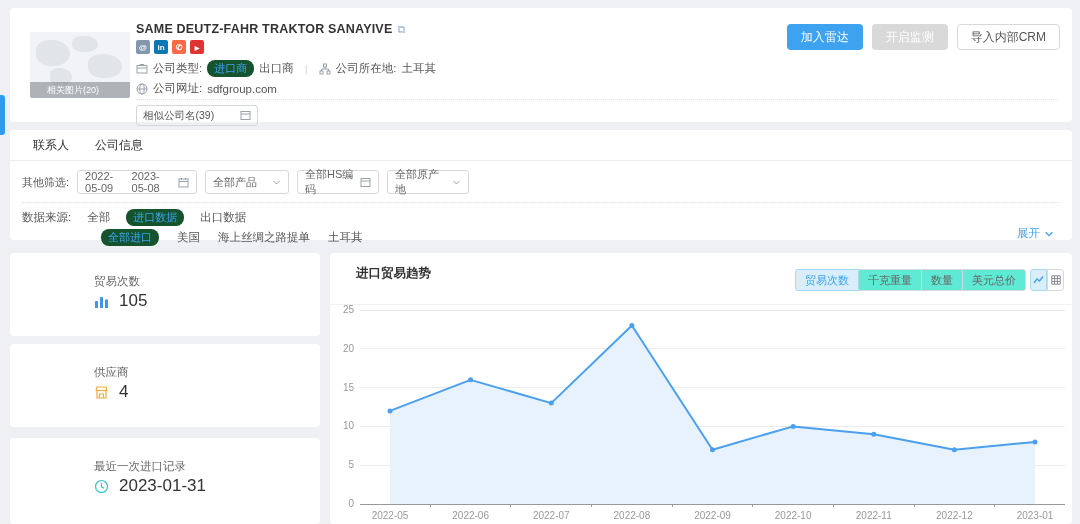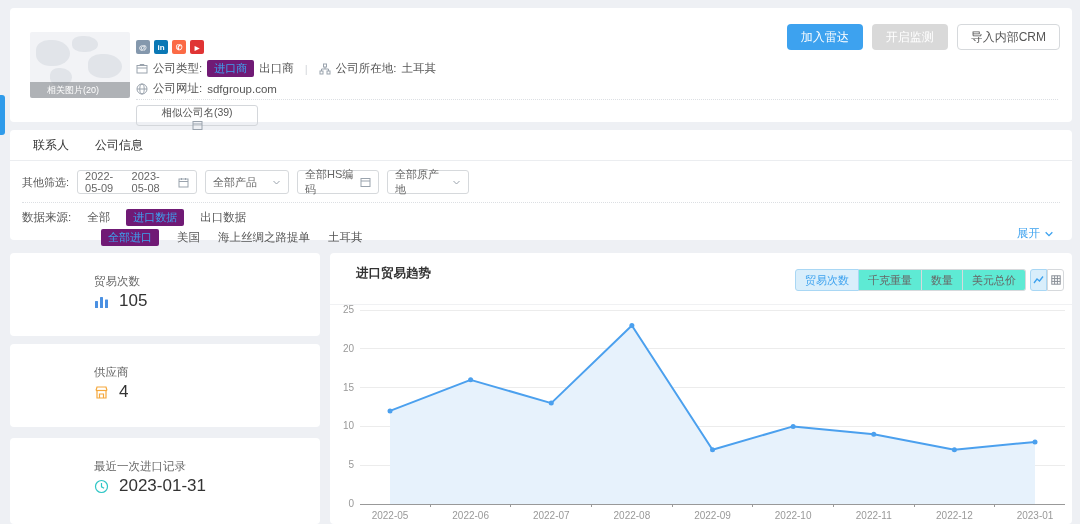--- a/index.html
+++ b/index.html
@@ -34,31 +34,31 @@
         display:flex; align-items:center; justify-content:center; cursor:pointer; }
   .sq.at { background:#8498ad; }
   .sq.li { background:#0a78b5; }
   .sq.ph { background:#fb6a45; }
   .sq.yt { background:#e03434; font-size:6px; }
 
   .info-row { position:absolute; left:126px; display:flex; align-items:center; gap:5px;
               font-size:11.5px; color:#555; }
   .info-row.r1 { top:52px; } .info-row.r2 { top:73px; }
   .gicon { color:#9aa3ad; display:inline-flex; }
-  .tag-blue { background:#701a75; color:#3da2ef; padding:1px 7px; border-radius:2px; font-size:11px; }
+  .tag-blue { background:#14532d; color:#3da2ef; padding:1px 7px; border-radius:8px; font-size:11px; }
   .plain-opt { color:#555; }
   .vsep { color:#d5d8dc; margin:0 6px; }
   .link { color:#555; text-decoration:none; cursor:pointer; }
 
   .dotted { position:absolute; border-top:1px dotted #dcdfe3; }
   .hd-dot { left:126px; right:14px; top:91px; }
 
   .similar-box { position:absolute; left:126px; top:97px; width:122px; height:21px;
                  border:1px solid #d4d7db; border-radius:3px; display:flex; align-items:center;
-                 justify-content:space-between; padding:0 6px; font-size:10.5px; color:#555; cursor:pointer;flex-direction:column; }
+                 justify-content:space-between; padding:0 6px; font-size:10.5px; color:#555; cursor:pointer; }
 
   .hd-actions { position:absolute; right:12px; top:16px; display:flex; gap:9px; }
   .btn { height:26px; padding:0 13px; border-radius:4px; font-size:12px; border:1px solid transparent;
          display:flex; align-items:center; cursor:pointer; font-family:inherit; }
   .btn.primary { background:#3da2ef; color:#fff; }
   .btn.disabled { background:#d9d9d9; color:#fff; }
   .btn.ghost { background:#fff; color:#555; border-color:#d6d9dc; }
 
   
   .tabs-card { left:10px; top:130px; width:1062px; height:110px; }
@@ -125,20 +125,24 @@
   <div class="card header-card">
 
     <div class="map-thumb">
       <div class="blob b1"></div>
       <div class="blob b2"></div>
       <div class="blob b3"></div>
       <div class="blob b4"></div>
       <div class="thumb-label">相关图片(20)</div>
     </div>
 
+    <div class="name-row">
+      <span class="company-name">SAME DEUTZ-FAHR TRAKTOR SANAYIVE</span>
+      <span class="copy-icon">⧉</span>
+    </div>
 
     <div class="social-row">
       <span class="sq at">@</span>
       <span class="sq li">in</span>
       <span class="sq ph">✆</span>
       <span class="sq yt">▶</span>
     </div>
 
     <div class="info-row r1">
       <span class="gicon">

